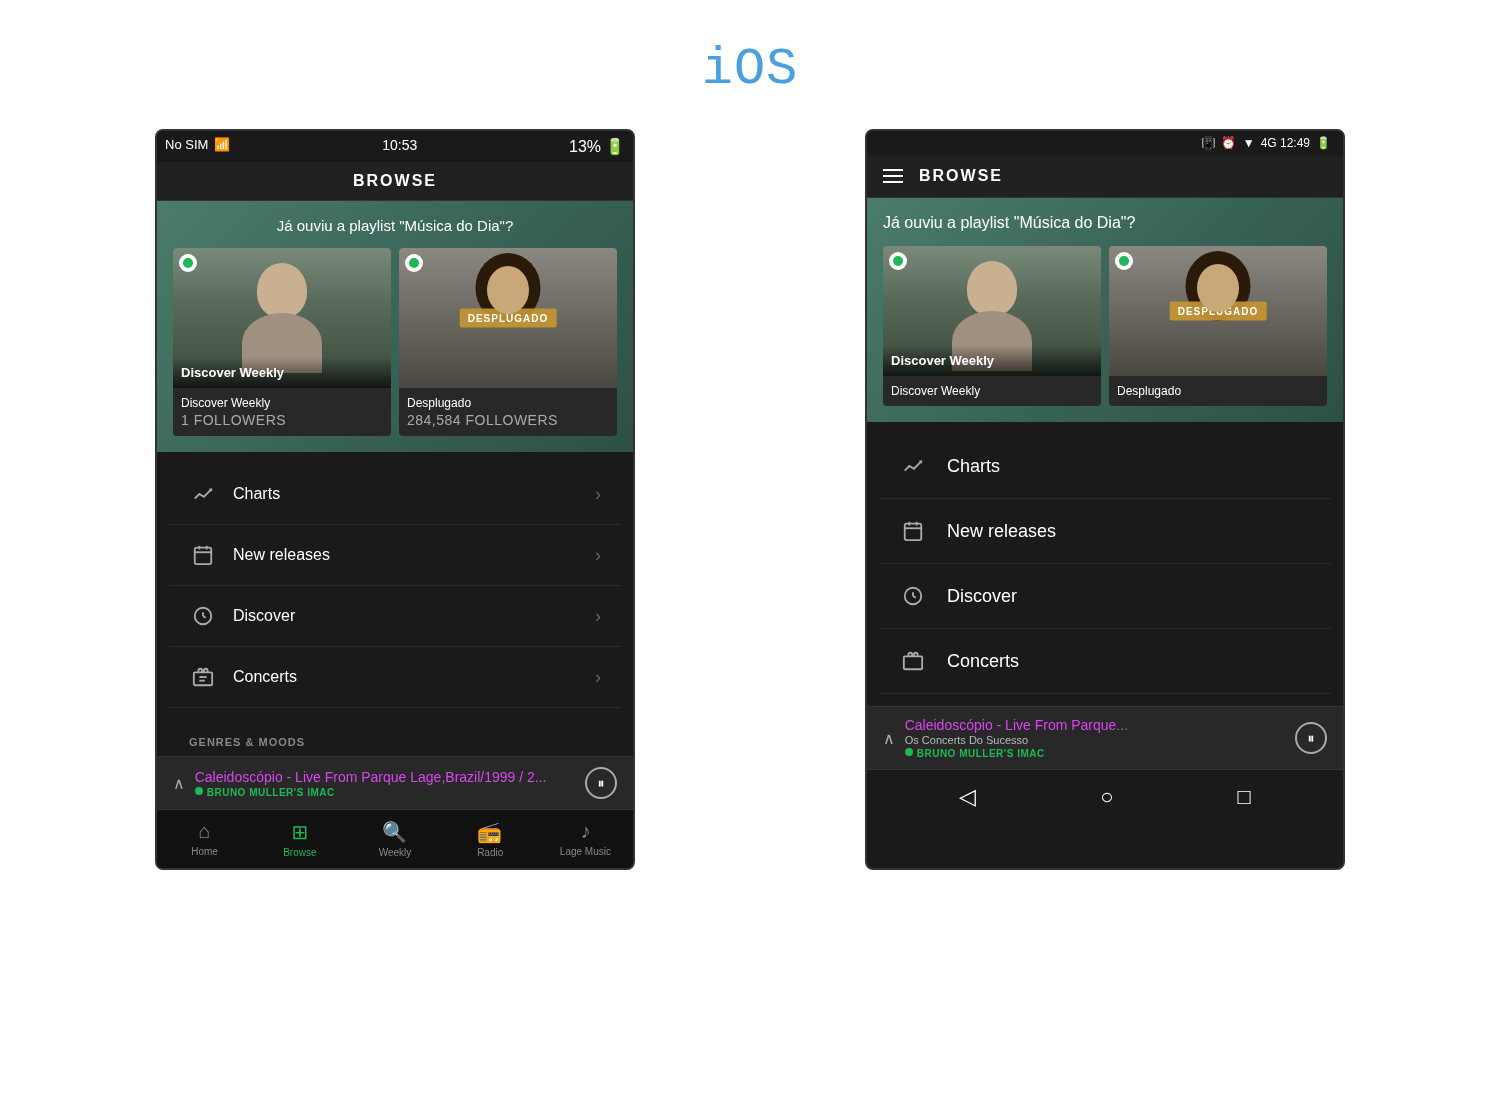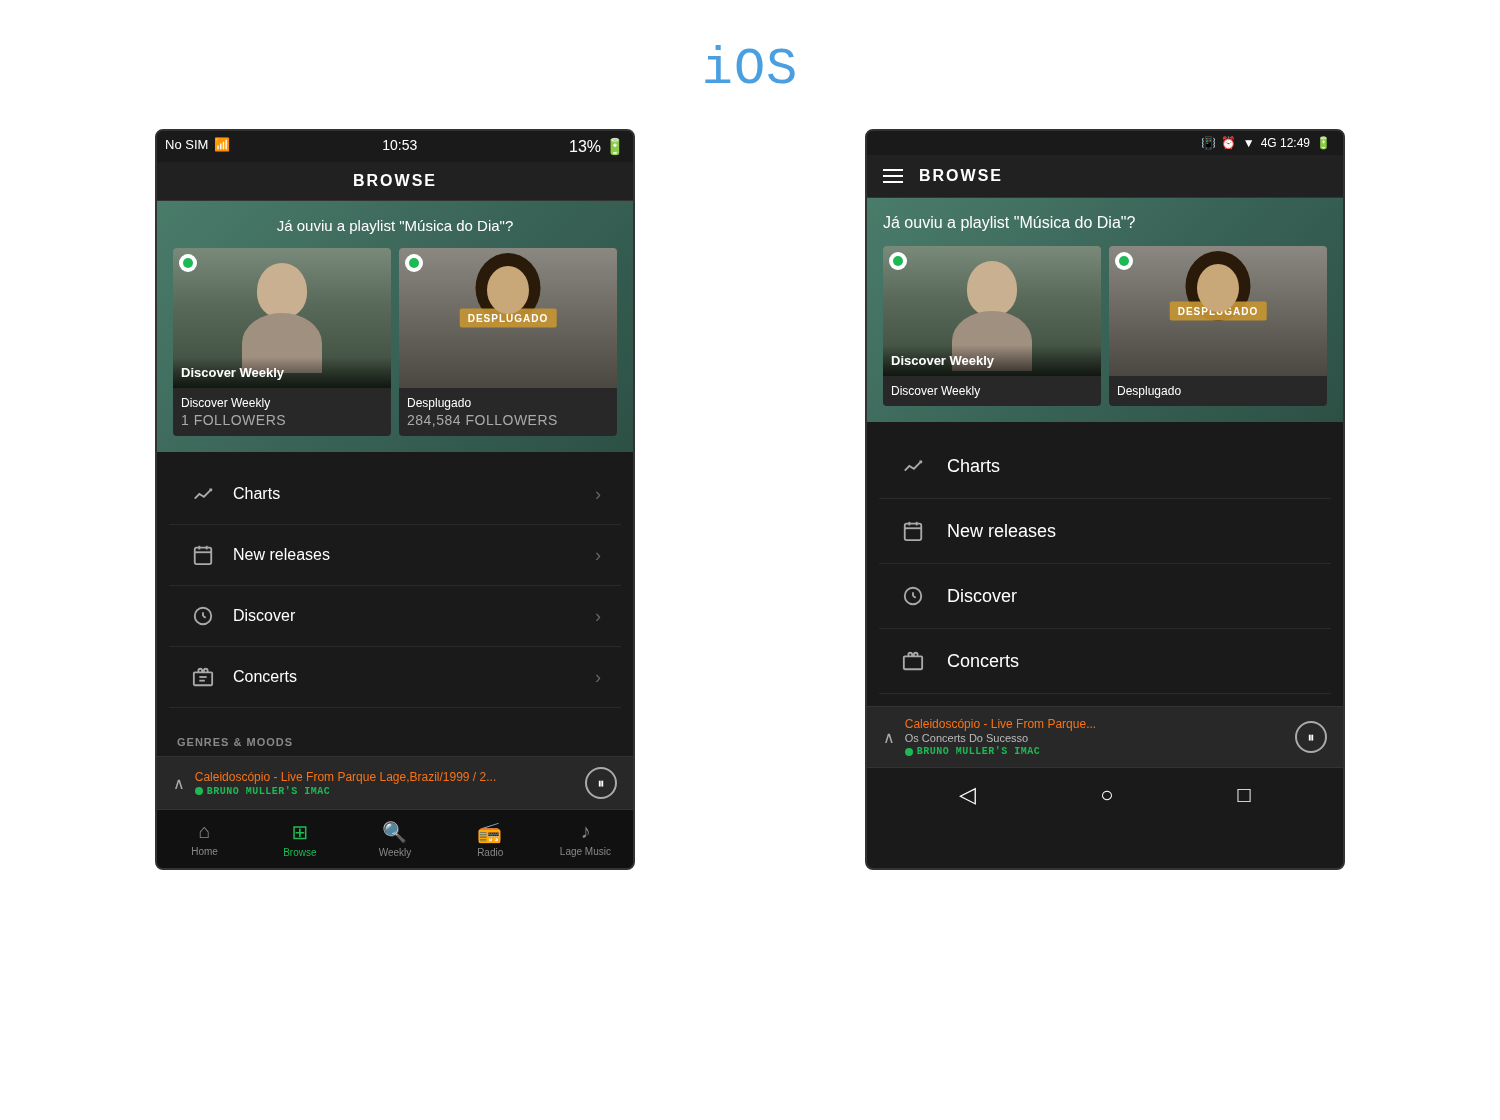--- a/index.html
+++ b/index.html
@@ -305,21 +305,21 @@
       font-size: 16px;
     }
     .menu-chevron {
       color: #666;
       font-size: 18px;
     }
 
     
     .genres-section {
       background: #1a1a1a;
-      padding: 12px 20px 6px;
+      padding: 12px 32px 6px;
     }
     .genres-label {
       color: #888;
       font-size: 11px;
       letter-spacing: 1px;
       font-weight: 600;
     }
 
     
     .now-playing {
@@ -334,29 +334,28 @@
       display: flex;
       align-items: center;
       gap: 10px;
     }
     .chevron-up {
       color: #aaa;
       font-size: 16px;
     }
     .now-playing-info {}
     .now-playing-title {
-      color: #f97316;
-      font-size: 12px;
+      color: #d946ef;
+      font-size: 14px;
     }
     .now-playing-device {
       display: flex;
-      align-items: center;
+      align-items: flex-start;
       gap: 4px;
       margin-top: 2px;
-      font-family: Liberation Mono, monospace;
     }
     .device-dot {
       width: 8px;
       height: 8px;
       background: #1db954;
       border-radius: 50%;
     }
     .device-name {
       color: #1db954;
       font-size: 10px;

